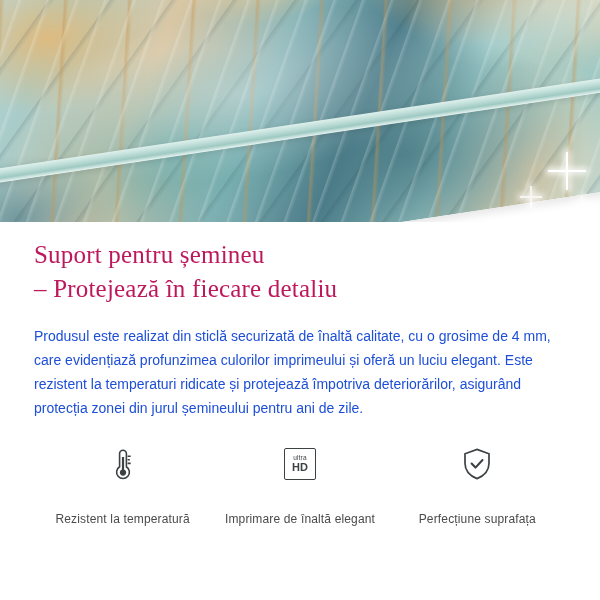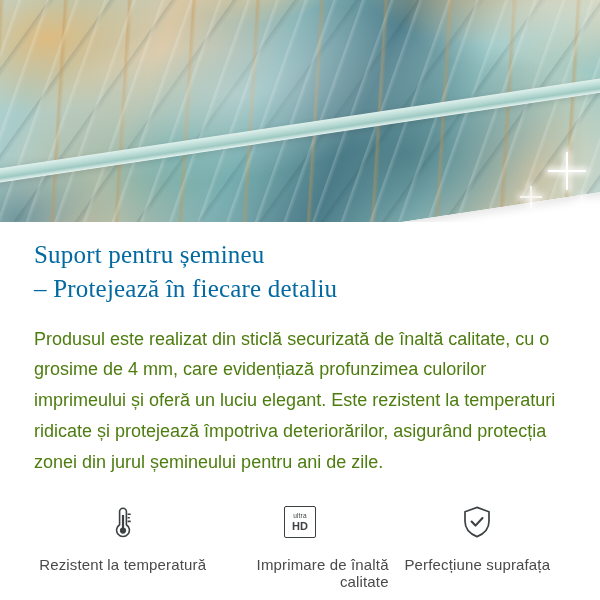--- a/index.html
+++ b/index.html
@@ -116,56 +116,56 @@
     width: 600px;
     padding: 0 34px;
     box-sizing: border-box;
   }
   .headline {
     margin: 16px 0 0 0;
     font-family: "Liberation Serif", serif;
     font-size: 25px;
     line-height: 1.35;
     font-weight: 400;
-    color: #0369a1;
+    color: #be185d;
     letter-spacing: 0.2px;
   }
   .headline .l2 { display: block; }
   .body-text {
     margin: 18px 0 0 0;
-    font-size: 18px;
+    font-size: 14px;
     line-height: 1.72;
-    color: #4d7c0f;
+    color: #1d4ed8;
     max-width: 536px;
   }
 
   
   .features {
     margin-top: 22px;
     display: grid;
     grid-template-columns: repeat(3, 1fr);
     row-gap: 16px;
   }
   .feature {
     display: flex;
     flex-direction: column;
     align-items: center;
-    text-align: right;
+    text-align: center;
   }
   .feature-icon {
     width: 46px;
     height: 44px;
     display: flex;
     align-items: center;
     justify-content: center;
     color: #3c4144;
   }
   .feature-label {
-    margin-top: 12px;
-    font-size: 15px;
+    margin-top: 26px;
+    font-size: 12px;
     color: #4a4a4a;
     letter-spacing: 0.15px;
   }
   .hd-box {
     width: 30px;
     height: 30px;
     border: 1.6px solid #3c4144;
     border-radius: 2px;
     display: flex;
     flex-direction: column;
@@ -225,21 +225,21 @@
         <span class="feature-label">Rezistent la temperatură</span>
       </div>
 
       <div class="feature">
         <span class="feature-icon">
           <span class="hd-box">
             <span class="u">ultra</span>
             <span class="hd">HD</span>
           </span>
         </span>
-        <span class="feature-label">Imprimare de înaltă calitate</span>
+        <span class="feature-label">Imprimare de înaltă elegant</span>
       </div>
 
       <div class="feature">
         <span class="feature-icon">
           <svg width="30" height="34" viewBox="0 0 30 34" fill="none" stroke="#3c4144" stroke-width="1.7">
             <path d="M15 2.4 27 6.8v9.4c0 7.6-5 12.6-12 15.4-7-2.8-12-7.8-12-15.4V6.8L15 2.4z"></path>
             <path d="M9.6 16.6l3.9 4 7-7.6" stroke-width="2.1" stroke-linecap="round" stroke-linejoin="round"></path>
           </svg>
         </span>
         <span class="feature-label">Perfecțiune suprafața</span>

